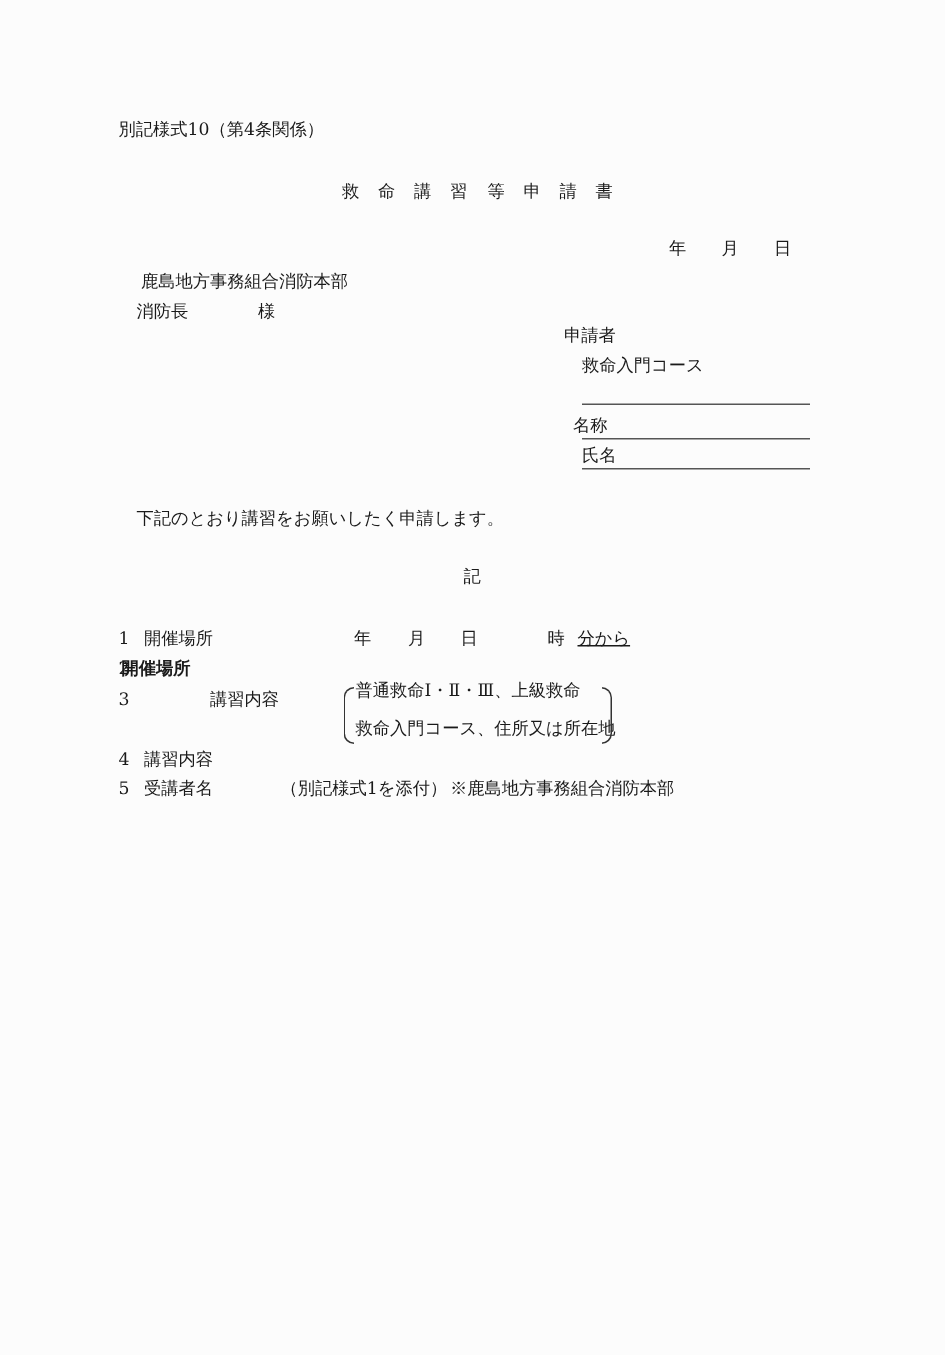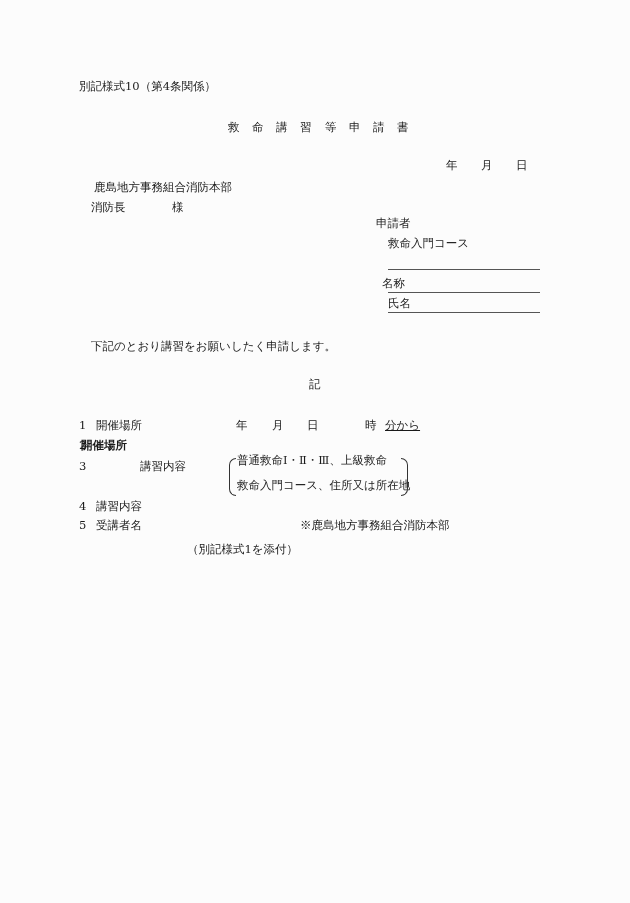--- a/index.html
+++ b/index.html
@@ -108,15 +108,15 @@
 </div>
 
 <div>
   <span class="abs" style="left:79px; top:501px;">4</span>
   <span class="abs" style="left:96px; top:501px;">講習内容</span>
 </div>
 
 <div>
   <span class="abs" style="left:79px; top:520px;">5</span>
   <span class="abs" style="left:96px; top:520px;">受講者名</span>
-  <span class="abs" style="left:187px; top:544px;">（別記様式1を添付）</span>
+  <span class="abs" style="left:187px; top:520px;">（別記様式1を添付）</span>
   <span class="abs" style="left:300px; top:520px;">※鹿島地方事務組合消防本部</span>
 </div>
 
 </body></html>

